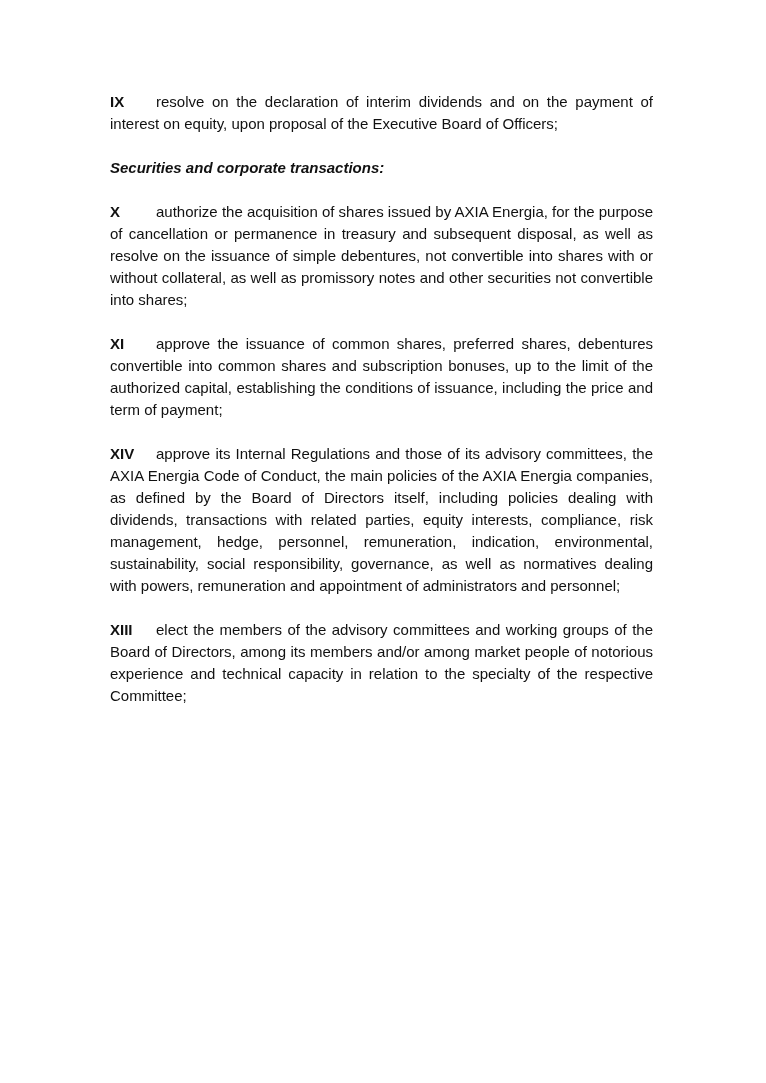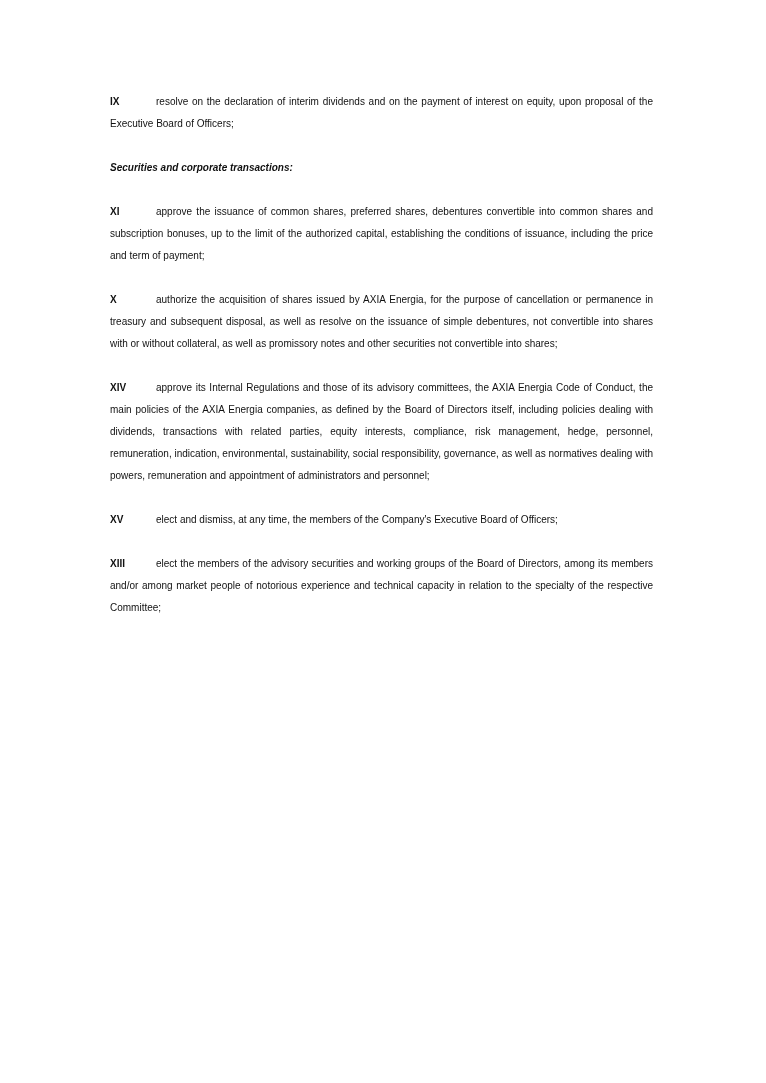--- a/index.html
+++ b/index.html
@@ -13,21 +13,21 @@
       position: relative;
       overflow: hidden;
       font-family: "Liberation Sans", sans-serif;
       color: #111111;
     }
     .page {
       position: absolute;
       left: 110px;
       top: 91px;
       width: 543px;
-      font-size: 10px;
+      font-size: 15px;
       line-height: 22px;
     }
     .item {
       margin: 0 0 22px 0;
       text-align: justify;
     }
     .numeral {
       font-weight: bold;
       display: inline-block;
       width: 46px;
@@ -49,36 +49,33 @@
 
   <p class="item">
     <span class="numeral">IX</span><span>resolve on the declaration of interim dividends and on the payment of interest on equity, upon proposal of the Executive Board of Officers;</span>
   </p>
 
   <p class="section-heading">
     <span>Securities and corporate transactions:</span>
   </p>
 
   <p class="item">
-    <span class="numeral">XI</span><span>approve the issuance of common shares, preferred shares, debentures convertible into common shares and subscription bonuses, up to the limit of the authorized capital, establishing the conditions of issuance, including the price and term of payment;</span>
+    <span class="numeral">X</span><span>authorize the acquisition of shares issued by AXIA Energia, for the purpose of cancellation or permanence in treasury and subsequent disposal, as well as resolve on the issuance of simple debentures, not convertible into shares with or without collateral, as well as promissory notes and other securities not convertible into shares;</span>
   </p>
 
   <p class="item">
-    <span class="numeral">X</span><span>authorize the acquisition of shares issued by AXIA Energia, for the purpose of cancellation or permanence in treasury and subsequent disposal, as well as resolve on the issuance of simple debentures, not convertible into shares with or without collateral, as well as promissory notes and other securities not convertible into shares;</span>
+    <span class="numeral">XI</span><span>approve the issuance of common shares, preferred shares, debentures convertible into common shares and subscription bonuses, up to the limit of the authorized capital, establishing the conditions of issuance, including the price and term of payment;</span>
   </p>
 
 
 
 
   <p class="item">
     <span class="numeral">XIV</span><span>approve its Internal Regulations and those of its advisory committees, the AXIA Energia Code of Conduct, the main policies of the AXIA Energia companies, as defined by the Board of Directors itself, including policies dealing with dividends, transactions with related parties, equity interests, compliance, risk management, hedge, personnel, remuneration, indication, environmental, sustainability, social responsibility, governance, as well as normatives dealing with powers, remuneration and appointment of administrators and personnel;</span>
   </p>
 
-  <p class="item">
-    <span class="numeral">XV</span><span>elect and dismiss, at any time, the members of the Company's Executive Board of Officers;</span>
-  </p>
 
 
   <p class="item">
-    <span class="numeral">XIII</span><span>elect the members of the advisory securities and working groups of the Board of Directors, among its members and/or among market people of notorious experience and technical capacity in relation to the specialty of the respective Committee;</span>
+    <span class="numeral">XIII</span><span>elect the members of the advisory committees and working groups of the Board of Directors, among its members and/or among market people of notorious experience and technical capacity in relation to the specialty of the respective Committee;</span>
   </p>
 
 </div>
 
 </body></html>

